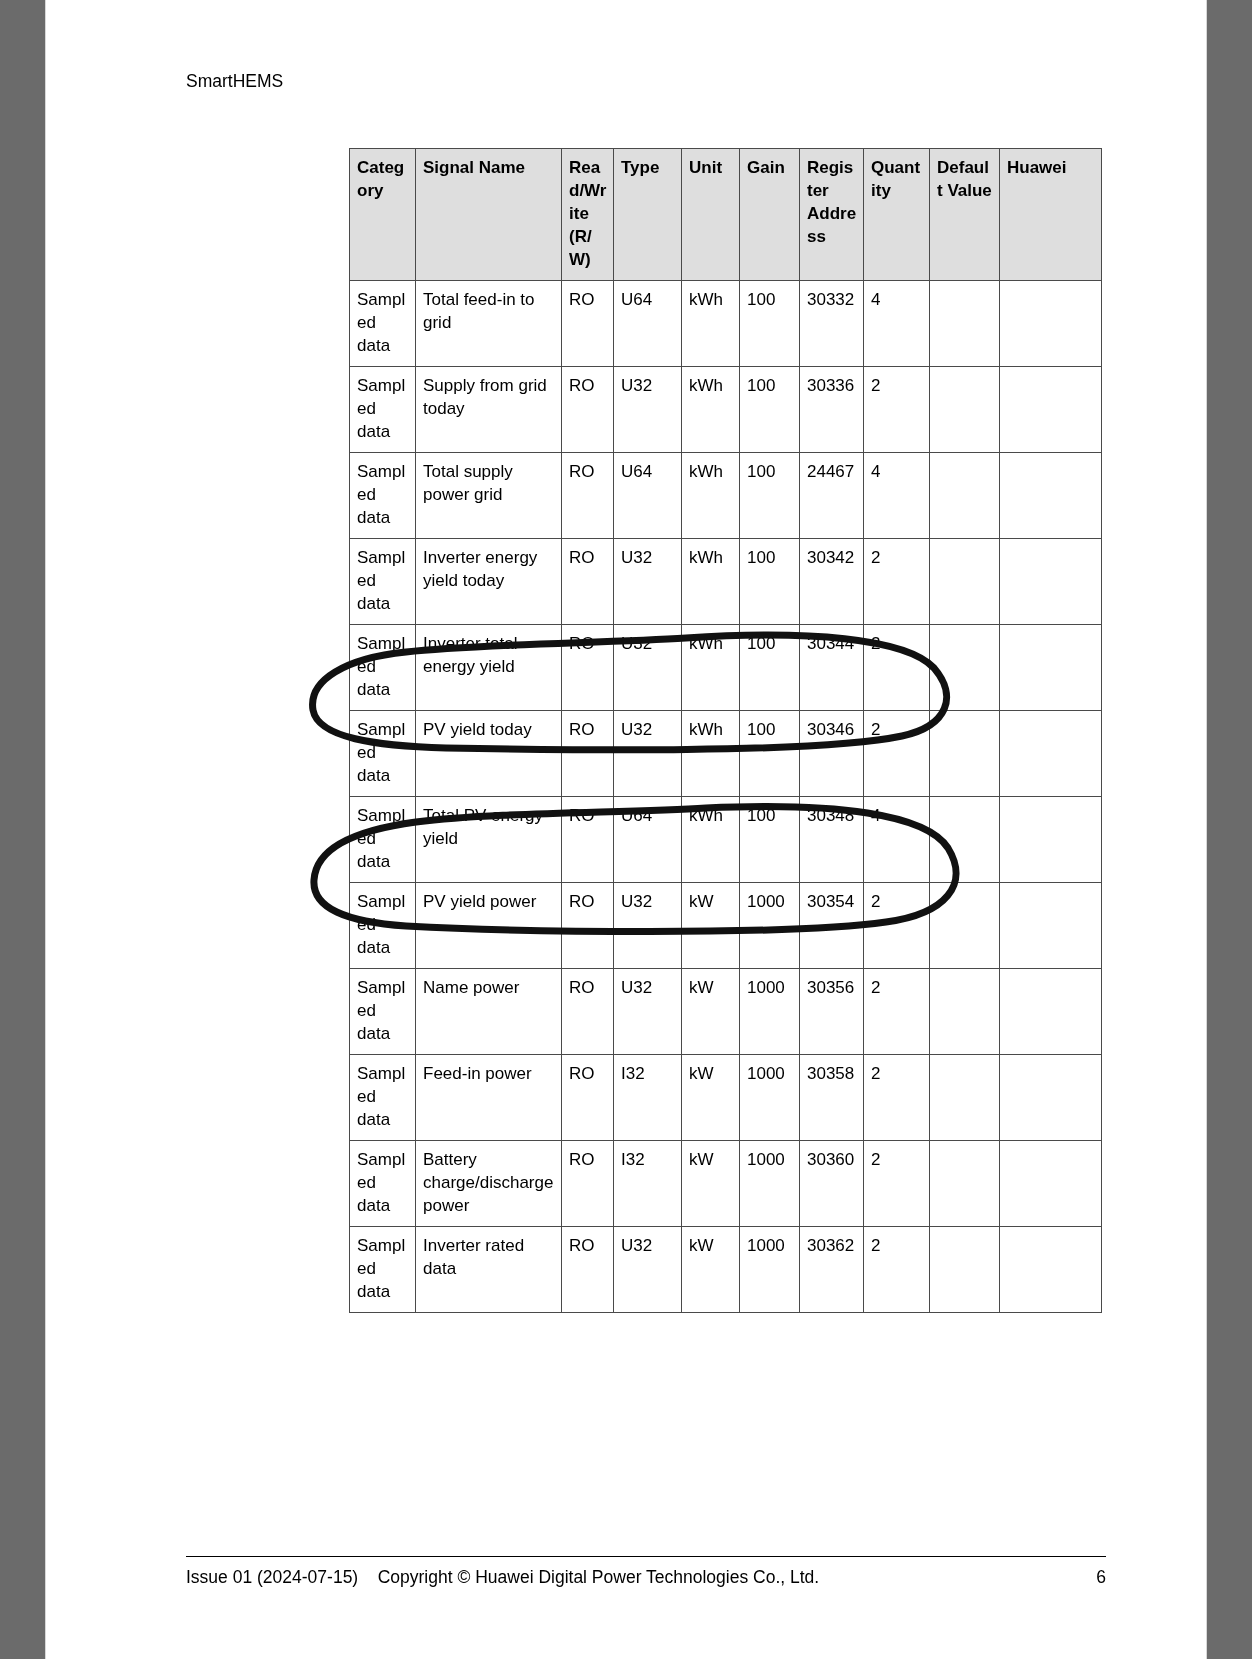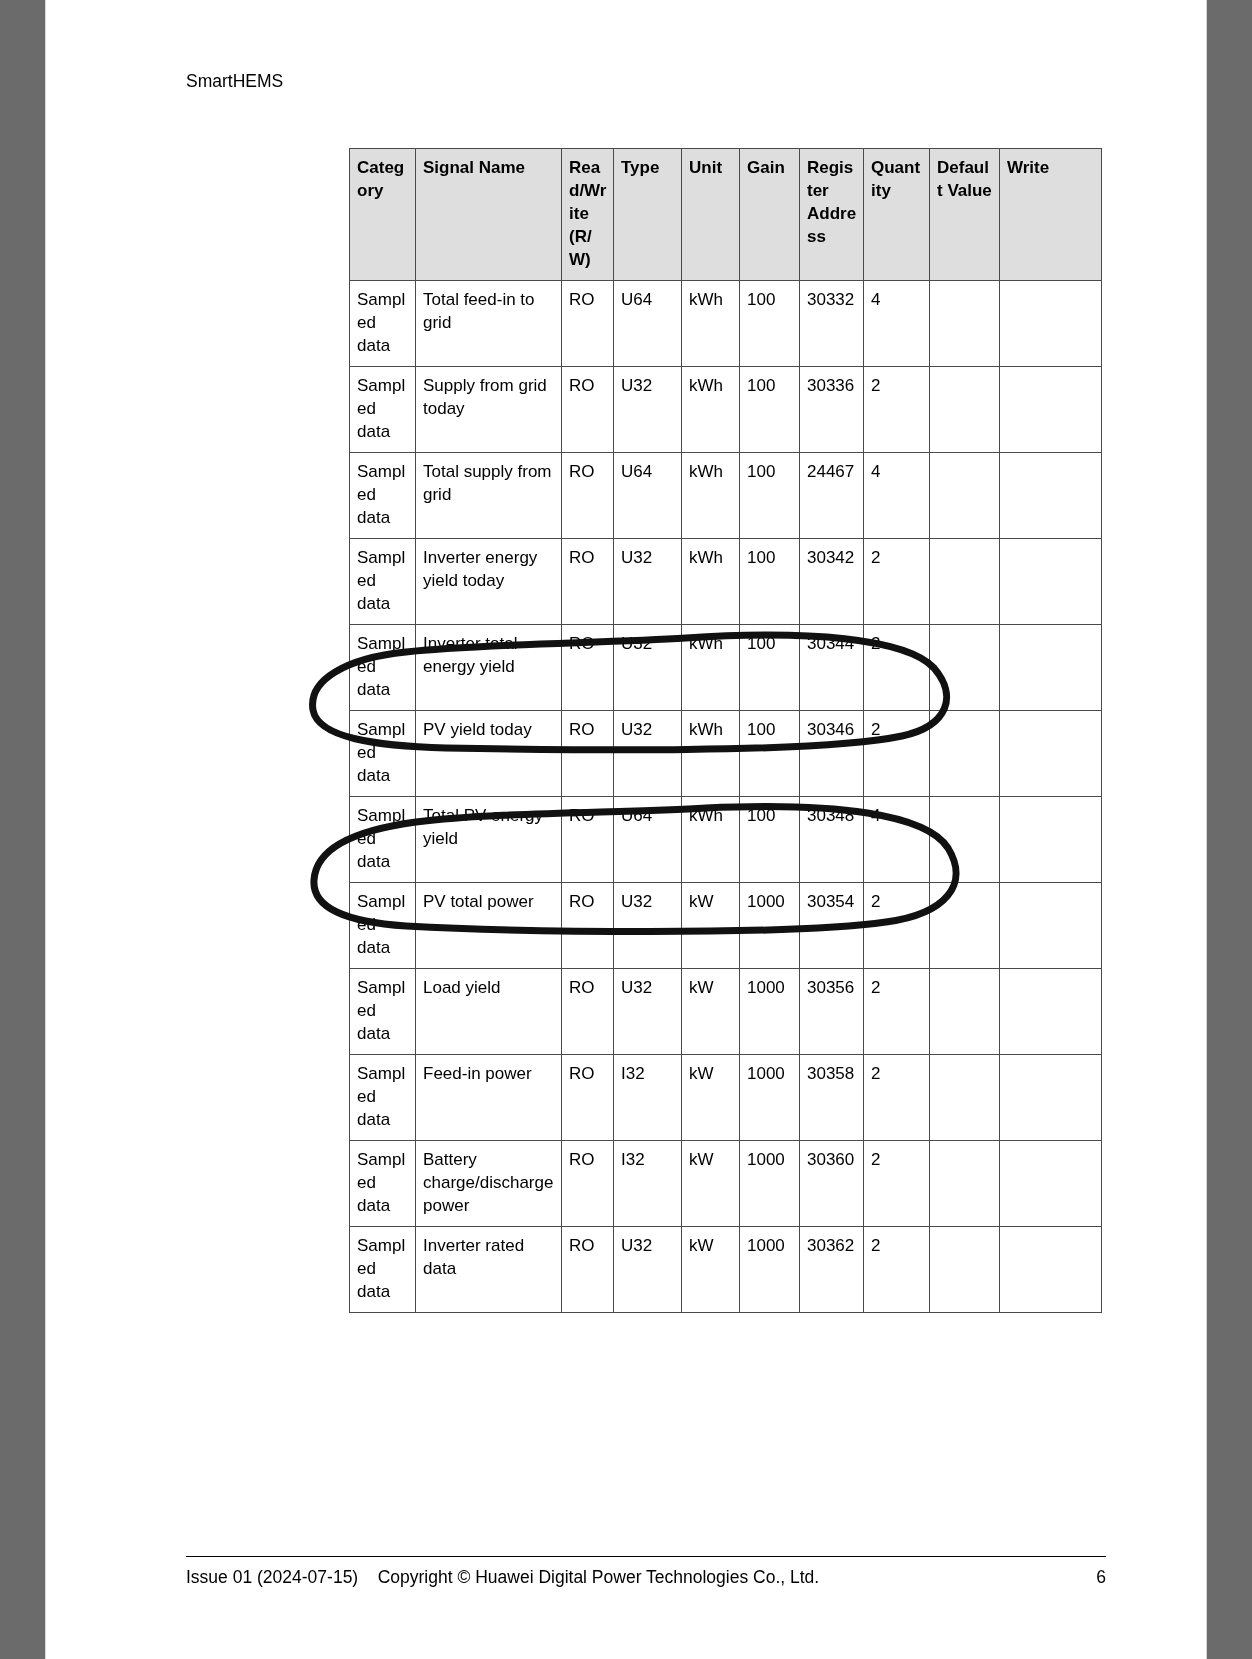--- a/index.html
+++ b/index.html
@@ -146,21 +146,21 @@
           <tr>
             <th>Category</th>
             <th>Signal Name</th>
             <th>Read/Write (R/W)</th>
             <th>Type</th>
             <th>Unit</th>
             <th>Gain</th>
             <th>Register Address</th>
             <th>Quantity</th>
             <th>Default Value</th>
-            <th>Write</th>
+            <th>Huawei</th>
           </tr>
         </thead>
         <tbody>
             <tr>
               <td>Sampled data</td>
               <td>Total feed-in to grid</td>
               <td>RO</td>
               <td>U64</td>
               <td>kWh</td>
               <td>100</td>
@@ -176,21 +176,21 @@
               <td>U32</td>
               <td>kWh</td>
               <td>100</td>
               <td>30336</td>
               <td>2</td>
               <td></td>
               <td></td>
             </tr>
             <tr>
               <td>Sampled data</td>
-              <td>Total supply from grid</td>
+              <td>Total supply power grid</td>
               <td>RO</td>
               <td>U64</td>
               <td>kWh</td>
               <td>100</td>
               <td>24467</td>
               <td>4</td>
               <td></td>
               <td></td>
             </tr>
             <tr>
@@ -236,33 +236,33 @@
               <td>U64</td>
               <td>kWh</td>
               <td>100</td>
               <td>30348</td>
               <td>4</td>
               <td></td>
               <td></td>
             </tr>
             <tr>
               <td>Sampled data</td>
-              <td>PV total power</td>
+              <td>PV yield power</td>
               <td>RO</td>
               <td>U32</td>
               <td>kW</td>
               <td>1000</td>
               <td>30354</td>
               <td>2</td>
               <td></td>
               <td></td>
             </tr>
             <tr>
               <td>Sampled data</td>
-              <td>Load yield</td>
+              <td>Name power</td>
               <td>RO</td>
               <td>U32</td>
               <td>kW</td>
               <td>1000</td>
               <td>30356</td>
               <td>2</td>
               <td></td>
               <td></td>
             </tr>
             <tr>

